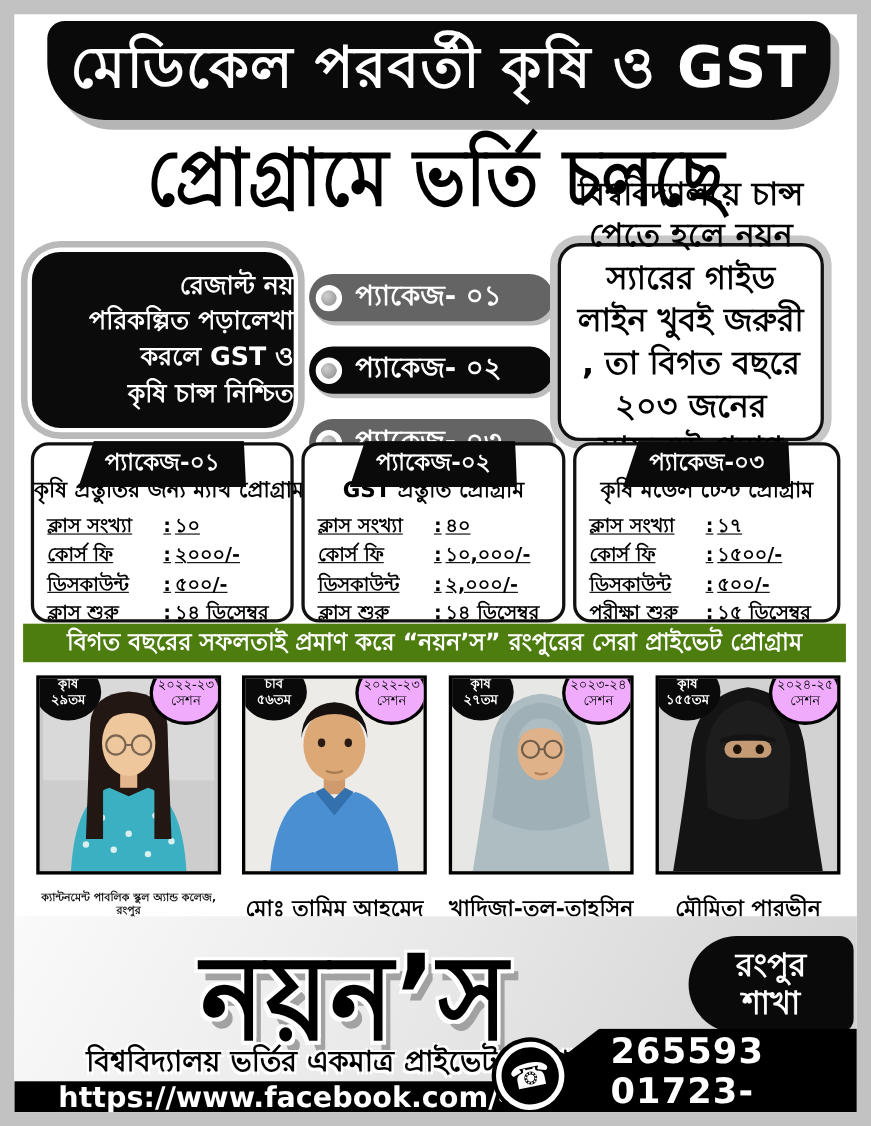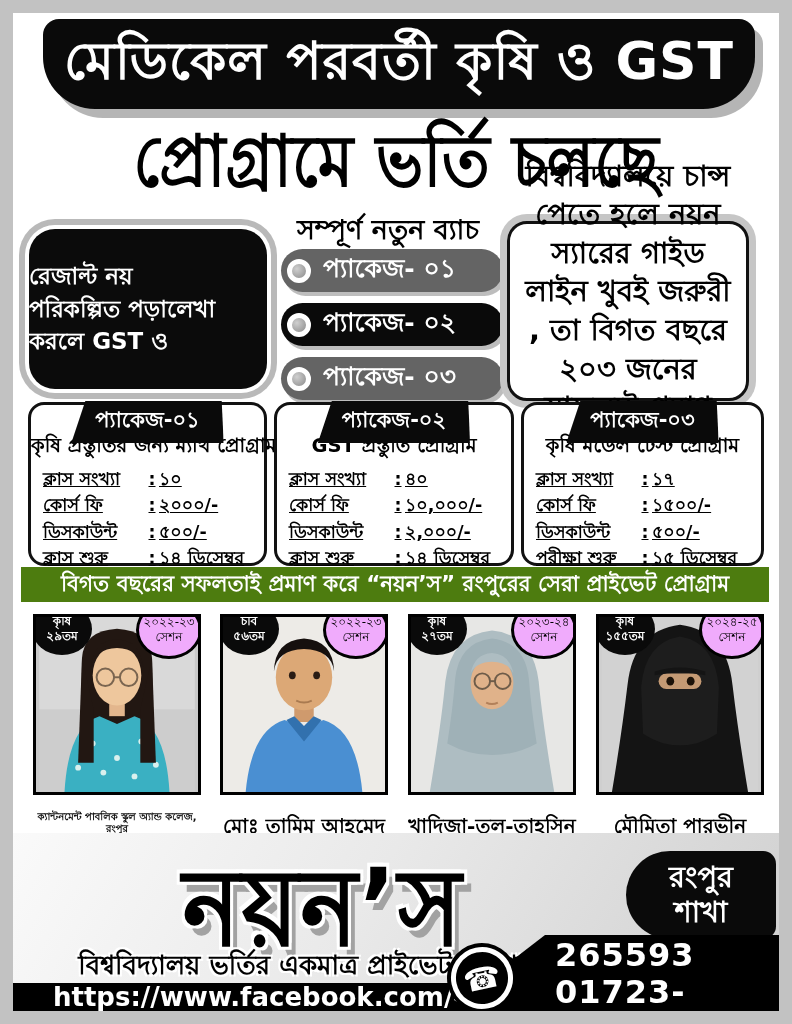--- a/index.html
+++ b/index.html
@@ -23,28 +23,28 @@
     left:0; top:100px; width:100%;
     text-align:center; color:#000; font-size:64px; font-weight:900;
     transform:scaleY(1.12);
   }
 
   
   .result-box{
     left:16px; top:216px; width:238px; height:160px;
     background:#0b0b0b; border-radius:26px;
     box-shadow:0 0 0 4px #fff, 0 0 0 10px #b9b9b9;
-    display:flex; flex-direction:column; align-items:flex-start; justify-content:center;
+    display:flex; flex-direction:column; align-items:flex-end; justify-content:center;
     color:#fff; font-size:23px; font-weight:800; line-height:1.42; text-align:center;
   }
   .batch-heading{
     left:262px; top:196px; width:226px; text-align:center;
     font-size:27px; font-weight:800; color:#000;
   }
-  .pills{ left:268px; top:236px; width:222px; display:flex; flex-direction:column; gap:11px; }
+  .pills{ left:268px; top:236px; width:222px; display:flex; flex-direction:column; gap:23px; }
   .pill{
     height:43px; border-radius:26px; display:flex; align-items:center;
     padding-left:6px; color:#fff; font-size:25px; font-weight:800;
     box-shadow:3px 4px 0 #bdbdbd;
   }
   .pill-1,.pill-3{ background:#646464; }
   .pill-2{ background:#0a0a0a; }
   .pill .dot{
     width:24px; height:24px; border-radius:50%;
     background:radial-gradient(circle at 35% 35%, #cfcfcf, #8a8a8a);
@@ -161,23 +161,23 @@
 
   <div class="abs header-banner">
     <span>মেডিকেল পরবর্তী কৃষি ও GST</span>
   </div>
   <div class="abs main-title">প্রোগ্রামে ভর্তি চলছে</div>
 
   <div class="abs result-box">
     <div>রেজাল্ট নয়</div>
     <div>পরিকল্পিত পড়ালেখা</div>
     <div>করলে GST ও</div>
-  </div>
-
-  <div class="abs batch-heading">সম্পূর্ণ নতুন ব্যাচ</div>
+    <div>কৃষি চান্স নিশ্চিত</div>
+  </div>
+
 
   <div class="abs pills">
     <div class="pill pill-1">
       <span class="dot"></span>
       <span>প্যাকেজ- ০১</span>
     </div>
     <div class="pill pill-2">
       <span class="dot"></span>
       <span>প্যাকেজ- ০২</span>
     </div>

